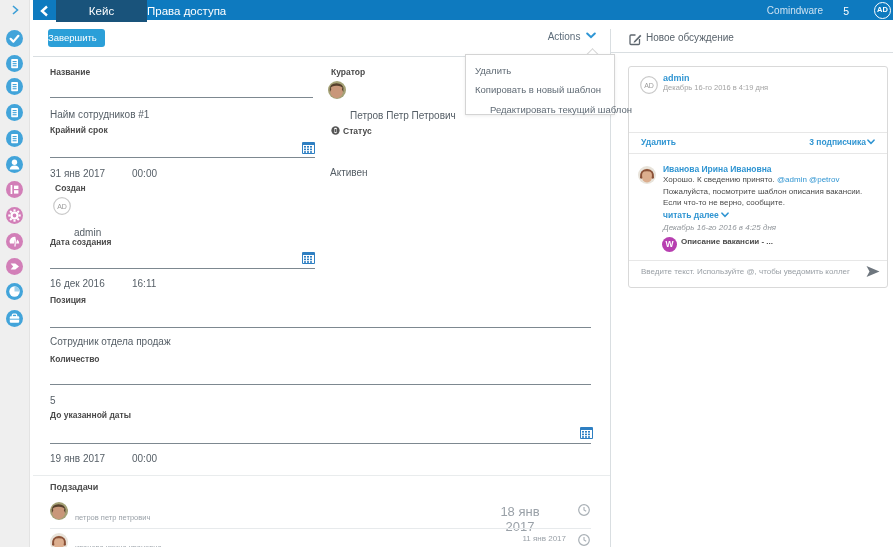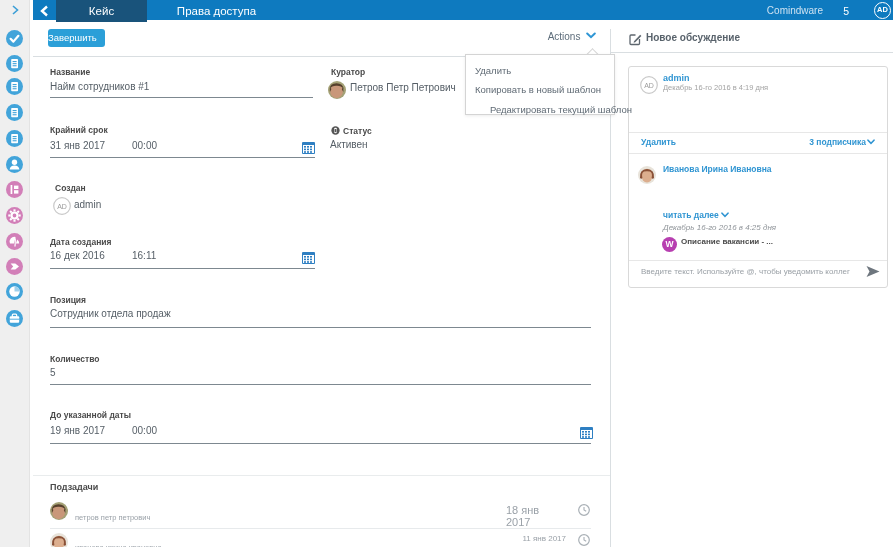--- a/index.html
+++ b/index.html
@@ -9,30 +9,30 @@
 .abs { position:absolute; }
 
 #sidebar { left:0; top:0; width:30px; height:547px; background:#efefef; border-right:1px solid #e3e3e3;}
 .sic { position:absolute; left:6px; width:17px; height:17px; border-radius:50%; }
 .sic svg { position:absolute; left:0; top:0; }
 
 #topbar { left:33px; top:0; width:860px; height:20px; background:#0e7abf; color:#fff; }
 #tabcase { position:absolute; left:23px; top:0; width:91px; height:22px; background:#19537b; color:#fff;
   font-size:11.5px; text-align:center; line-height:22px; }
 #tabrights { position:absolute; left:114px; top:0; width:139px; height:22px; color:#fff;
-  font-size:11.5px; text-align:center; line-height:22px; }
+  font-size:11.5px; text-align:left; line-height:22px; }
 
 #btnfinish { left:48px; top:29px; width:57px; height:18px; background:#2b9fd8; border-radius:3px;
   color:#fff; font-size:9.5px; text-align:left; line-height:18px; }
 #actions { right:297px; top:31px; font-size:10px; color:#5d6d7b; }
 
 .hline { position:absolute; height:1px; background:#d9dee1; }
 .vline { position:absolute; width:1px; background:#d9dee1; }
 .flabel { position:absolute; font-size:8.5px; font-weight:bold; color:#4a4a4a; }
-.fval { position:absolute; font-size:10px; color:#555e66; }
+.fval { position:absolute; font-size:10px; color:#555e66;margin-top:28px; }
 .funder { position:absolute; height:1px; background:#7d8890; }
 .cal { position:absolute; width:13px; height:12px; }
 
 #menu { left:465px; top:54px; width:150px; height:61px; background:#fff; border:1px solid #d4d4d4;
   box-shadow:0 1px 3px rgba(0,0,0,0.08); }
 #menu .mi { position:absolute; left:9px; font-size:9.5px; color:#5f6a74; white-space:nowrap; }
 #notch { left:588px; top:49.5px; width:9px; height:9px; background:#fff; border-left:1px solid #d4d4d4;
   border-top:1px solid #d4d4d4; transform:rotate(45deg); }
 
 #rpanel { left:611px; top:22px; width:282px; height:525px; background:#fff; }
@@ -289,21 +289,21 @@
         </clipPath>
       </defs>
     <g clip-path="url(#av2)">
         <rect width="18" height="18" fill="#a4a176"></rect>
       <ellipse cx="8.6" cy="10" rx="6.4" ry="7.2" fill="#c9977a"></ellipse>
       <path d="M1.5 8 Q2 2.5 8.5 2.2 Q15 2.5 15.8 8 Q13 4.6 8.6 4.8 Q4 4.6 1.5 8 Z" fill="#56402c"></path>
       <path d="M2.2 6.5 Q1.4 9 2 11 L3.4 8 Z M15 6.5 Q15.8 9 15.2 11 L13.8 8 Z" fill="#56402c"></path>
       </g>
     </svg>
   <div class="abs" style="left:75px; top:513px; font-size:7.5px; color:#9aa1a8; text-transform:lowercase;">Петров Петр Петрович</div>
-  <div class="abs" style="left:506px; top:504px; width:60px; text-align:left; font-size:11px; color:#9aa1a8;">18 янв 2017</div>
+  <div class="abs" style="left:490px; top:504px; width:60px; text-align:center; font-size:13px; color:#9aa1a8;">18 янв 2017</div>
   <svg class="abs" style="left:578px; top:504px;" width="12" height="12" viewBox="0 0 12 12">
     <circle cx="6" cy="6" r="5.3" fill="none" stroke="#a9b0b6" stroke-width="1.2"></circle>
     <path d="M6 3 v3 l2.2 1.3" fill="none" stroke="#a9b0b6" stroke-width="1.1"></path>
     </svg>
   <div class="hline" style="left:50px; top:528px; width:541px; background:#e7eaec;"></div>
 
   <svg class="abs" style="left:50px; top:533px;" width="18" height="18" viewBox="0 0 18 18">
     <defs>
         <clipPath id="av3">
           <circle cx="9" cy="9" r="9"></circle>
@@ -320,21 +320,21 @@
   <svg class="abs" style="left:578px; top:534px;" width="12" height="12" viewBox="0 0 12 12">
     <circle cx="6" cy="6" r="5.3" fill="none" stroke="#a9b0b6" stroke-width="1.2"></circle>
     <path d="M6 3 v3 l2.2 1.3" fill="none" stroke="#a9b0b6" stroke-width="1.1"></path>
     </svg>
 
   <div id="rpanel" class="abs">
     <svg style="position:absolute; left:18px; top:11px;" width="13" height="13" viewBox="0 0 13 13">
       <path d="M10.5 6 v4.5 a1 1 0 0 1 -1 1 h-7.5 a1 1 0 0 1 -1 -1 v-7.5 a1 1 0 0 1 1 -1 h4.5" fill="none" stroke="#5d666e" stroke-width="1.3"></path>
       <path d="M5 8.2 L11.2 1.8 L12.4 3 L6.2 9.3 L4.6 9.7 Z" fill="#5d666e"></path>
       </svg>
-    <div style="position:absolute; left:35px; top:10px; font-size:10px; font-weight:bold; color:#58626b;">Новое обсуждение</div>
+    <div style="position:absolute; left:35px; top:10px; font-size:10px; font-weight:normal; color:#58626b;">Новое обсуждение</div>
     <div class="hline" style="left:0px; top:30px; width:282px;"></div>
     <div id="card">
       <svg style="position:absolute; left:11px; top:9px;" width="18" height="18" viewBox="0 0 18 18">
         <circle cx="9" cy="9" r="8.3" fill="#fff" stroke="#c9c9c9" stroke-width="1.2"></circle>
         <text x="9" y="11.8" font-size="7" fill="#9a9a9a" text-anchor="middle" font-family="Liberation Sans">AD</text>
         </svg>
       <div class="bname" style="position:absolute; left:34px; top:6px; font-size:9px;">admin</div>
       <div class="gdate" style="position:absolute; left:34px; top:16px;">Декабрь 16-го 2016 в 4:19 дня</div>
       <div class="hline" style="left:0px; top:65px; width:258px; background:#e7e7e7;"></div>
       <div style="position:absolute; left:12px; top:70px; font-size:8.5px; font-weight:bold; color:#3095d2;">Удалить</div>
@@ -348,20 +348,21 @@
               <circle cx="9" cy="9" r="9"></circle>
             </clipPath>
           </defs>
         <g clip-path="url(#av4)">
             <rect width="18" height="18" fill="#e8e3da"></rect>
       <ellipse cx="9" cy="9.6" rx="5.6" ry="6.8" fill="#dcae8e"></ellipse>
       <path d="M2 12 Q1.2 3.5 9 3 Q16.8 3.5 16 12 Q14.6 13.5 13.6 12 Q14.8 7 12 5.6 Q9 4.8 6 5.6 Q3.2 7 4.4 12 Q3.4 13.5 2 12 Z" fill="#8a5137"></path>
           </g>
         </svg>
       <div class="bname" style="position:absolute; left:34px; top:97px;">Иванова Ирина Ивановна</div>
+      <div style="position:absolute; left:34px; top:107px; width:225px; font-size:8px; line-height:11.7px; color:#4a4a4a;">Хорошо. К сведению принято. <span class="blue">@admin @petrov</span><br>Пожалуйста, посмотрите шаблон описания вакансии.<br>Если что-то не верно, сообщите.</div>
       <div style="position:absolute; left:34px; top:143px; font-size:8.5px; font-weight:bold; color:#3095d2;">читать далее <svg width="8" height="6" viewBox="0 0 8 6">
             <path d="M1 1.2 L4 4.4 L7 1.2" fill="none" stroke="#3095d2" stroke-width="1.6" stroke-linecap="round"></path>
           </svg></div>
       <div style="position:absolute; left:34px; top:156px; font-size:8px; font-style:italic; color:#8f9499;">Декабрь 16-го 2016 в 4:25 дня</div>
       <div style="position:absolute; left:33px; top:170px; width:15px; height:15px; border-radius:50%; background:#b73fb0; color:#fff; font-size:8.5px; font-weight:bold; text-align:center; line-height:15px;">W</div>
       <div style="position:absolute; left:52px; top:170px; font-size:8px; font-weight:bold; color:#4a4a4a;">Описание вакансии - ...</div>
       <div class="hline" style="left:0px; top:193px; width:258px; background:#e7e7e7;"></div>
       <div style="position:absolute; left:12px; top:200px; font-size:8px; color:#9aa0a6;">Введите текст. Используйте @, чтобы уведомить коллег</div>
       <svg style="position:absolute; right:6px; top:197px;" width="16" height="15" viewBox="0 0 16 15">
         <path d="M1.5 2 L14.5 7.5 L1.5 13 L4.5 7.5 Z" fill="#6e767e"></path>

